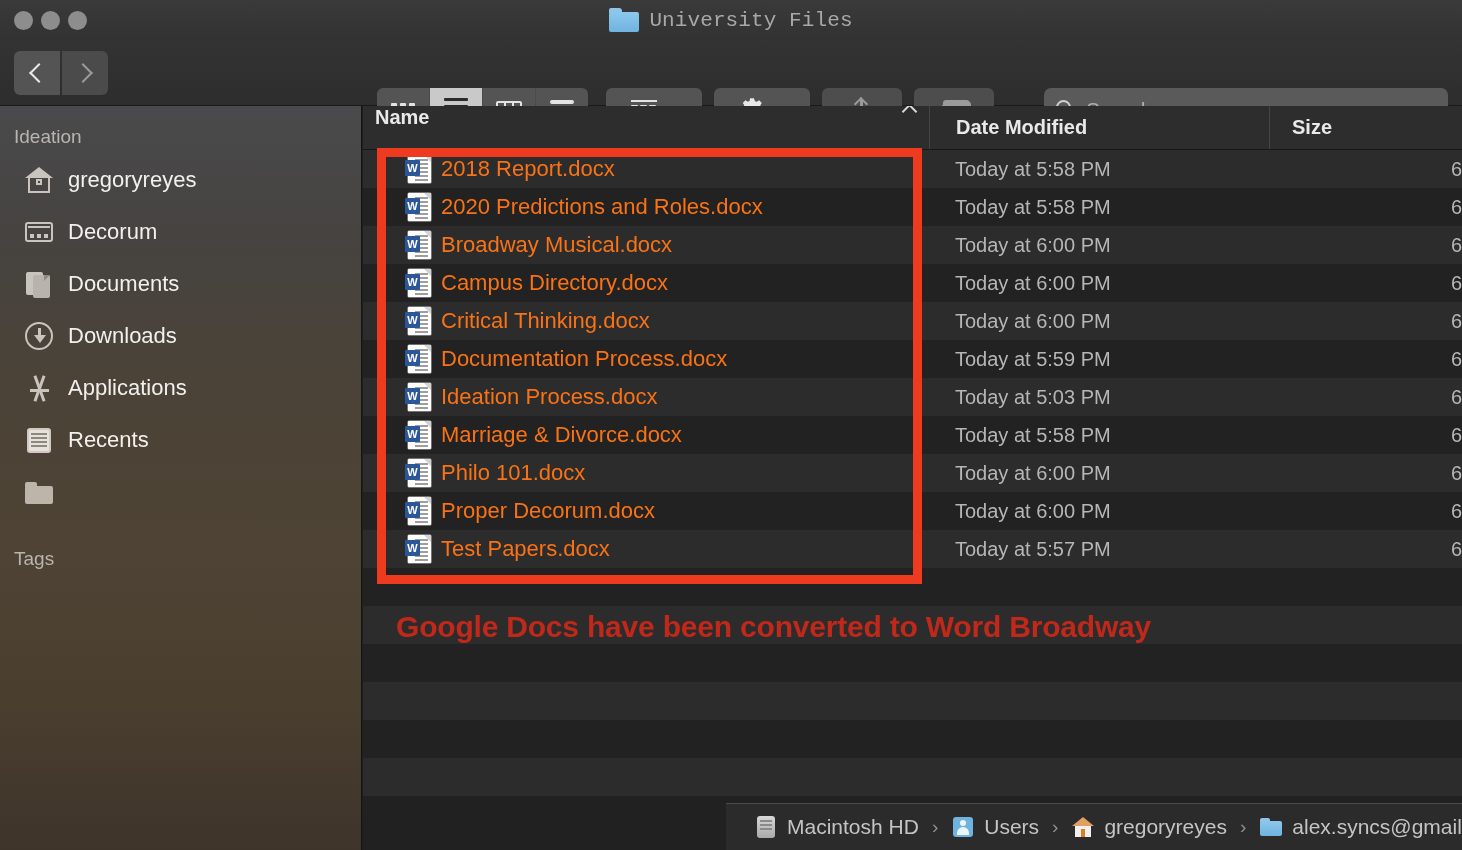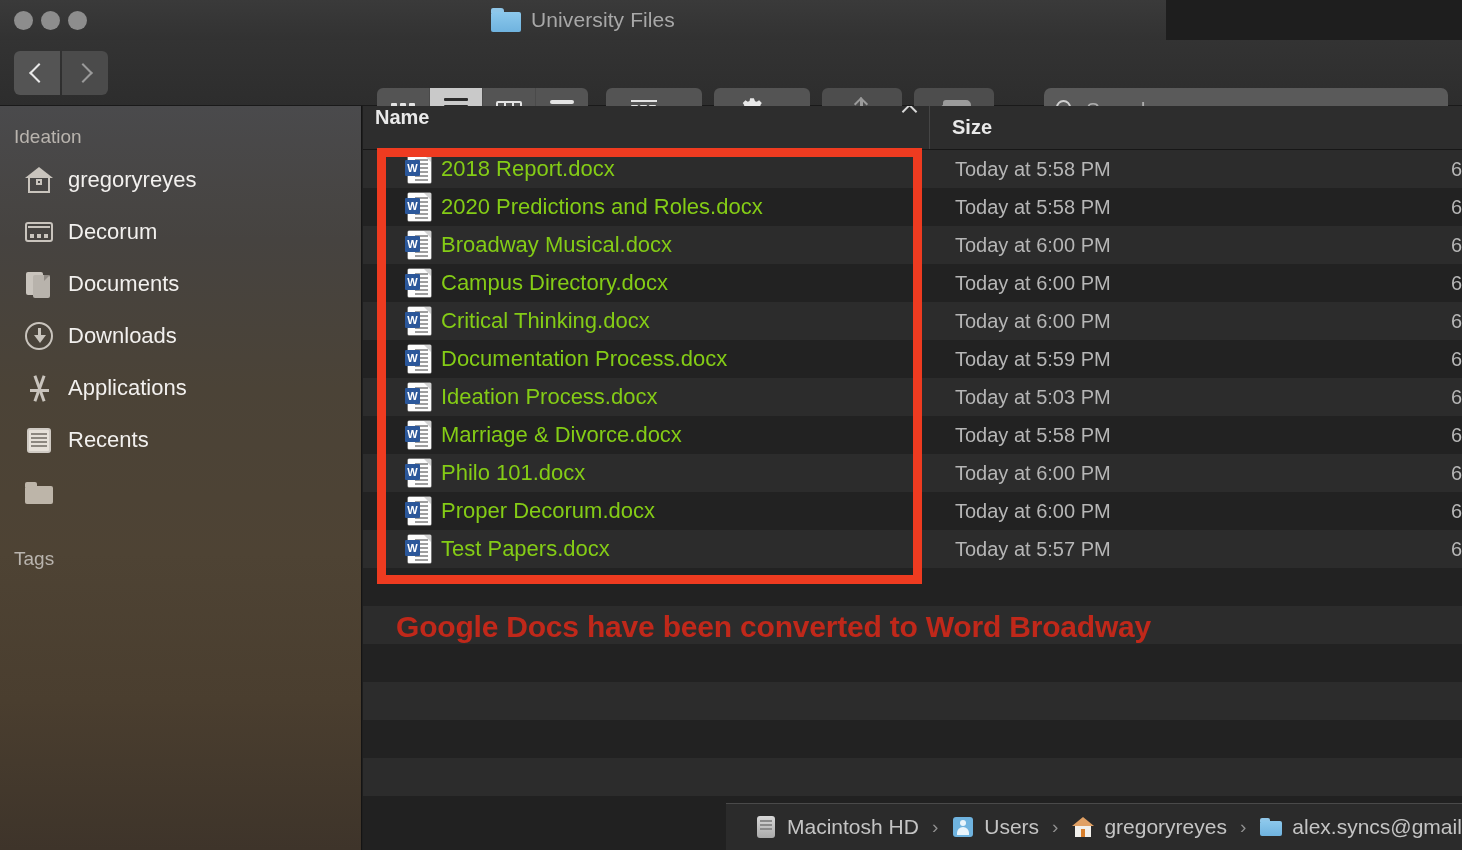--- a/index.html
+++ b/index.html
@@ -7,23 +7,23 @@
     width:1462px; height:850px; overflow:hidden;
     background:#1e1e1e;
     font-family:"Liberation Sans", sans-serif;
     -webkit-font-smoothing:antialiased;
   }
 
   #window { position:relative; width:1462px; height:850px; overflow:hidden; }
 
   
   #titlebar {
-    position:absolute; left:0; top:0; width:1166px; height:40px;
+    position:absolute; left:0; top:0; width:1462px; height:40px;
     background:linear-gradient(#3a3a3a,#323232);
-    display:flex; align-items:center; justify-content:center;
+    display:flex; align-items:center; justify-content:center;font-family:Liberation Mono, monospace;
   }
   #traffic { position:absolute; left:14px; top:11px; display:flex; gap:8px; }
   .light { width:19px; height:19px; border-radius:50%; background:#8d8d8d; }
   #title-wrap { display:flex; align-items:center; gap:10px; }
   #title-text { font-size:21px; color:#a8a8a8; letter-spacing:.1px; }
 
   .folder-ico { position:relative; display:inline-block; }
   .folder-ico .tab {
     position:absolute; left:0; top:0; width:42%; height:22%;
     background:#8fc6e8; border-radius:2px 3px 0 0;
@@ -148,21 +148,21 @@
   #col-name { width:566px; padding-left:12px; display:flex; justify-content:space-between; padding-right:14px; height:100%; }
   .sort-chev { width:11px; height:11px; border-top:2.5px solid #d7d7d7; border-right:2.5px solid #d7d7d7; transform:rotate(-45deg); margin-bottom:-4px; }
   #col-date { width:340px; padding-left:26px; border-left:1px solid #454545; height:100%; display:flex; align-items:center; }
   #col-size { flex:1; padding-left:22px; border-left:1px solid #454545; height:100%; display:flex; align-items:center; }
 
   #rows { position:absolute; left:0; top:44px; width:1099px; bottom:0; }
   .row { height:38px; display:flex; align-items:center; }
   .row.odd  { background:#2c2c2c; }
   .row.even { background:#222222; }
   .cell-name { width:566px; display:flex; align-items:center; gap:10px; padding-left:42px; }
-  .fname { font-size:22px; color:#84cc16; white-space:nowrap; }
+  .fname { font-size:22px; color:#f97316; white-space:nowrap; }
   .cell-date { width:340px; padding-left:26px; font-size:20px; color:#b6b6b6; }
   .cell-size { flex:1; padding-left:22px; font-size:20px; color:#b6b6b6; text-align:right; padding-right:0; overflow:hidden; }
   .cell-size span { display:inline-block; margin-left:160px; }
 
   
   .word-ico { width:26px; height:28px; position:relative; flex:0 0 26px; }
   .word-ico .page { position:absolute; left:3px; top:0; width:23px; height:28px; background:#fdfdfd; border-radius:1px; box-shadow:0 0 0 .5px #bdbdbd; }
   .word-ico .corner { position:absolute; right:0; top:0; width:0; height:0; border-left:7px solid transparent; border-top:7px solid #d2d2d2; }
   .word-ico .tl { position:absolute; left:10px; width:13px; height:1.6px; background:#9e9e9e; }
   .word-ico .badge { position:absolute; left:0; top:5px; width:15px; height:16px; background:#2b579a; border-radius:1px;
@@ -383,20 +383,23 @@
     <div class="sb-header" style="padding-top:30px">Tags</div>
   </div>
 
   <div id="main">
 
     <div id="colhead">
       <div id="col-name">
         <span>Name</span>
         <span class="sort-chev"></span>
       </div>
+      <div id="col-date">
+        <span>Date Modified</span>
+      </div>
       <div id="col-size">
         <span>Size</span>
       </div>
     </div>
 
     <div id="rows">
         <div class="row odd">
           <div class="cell-name">
             <span class="word-ico">
               <span class="page"></span>

